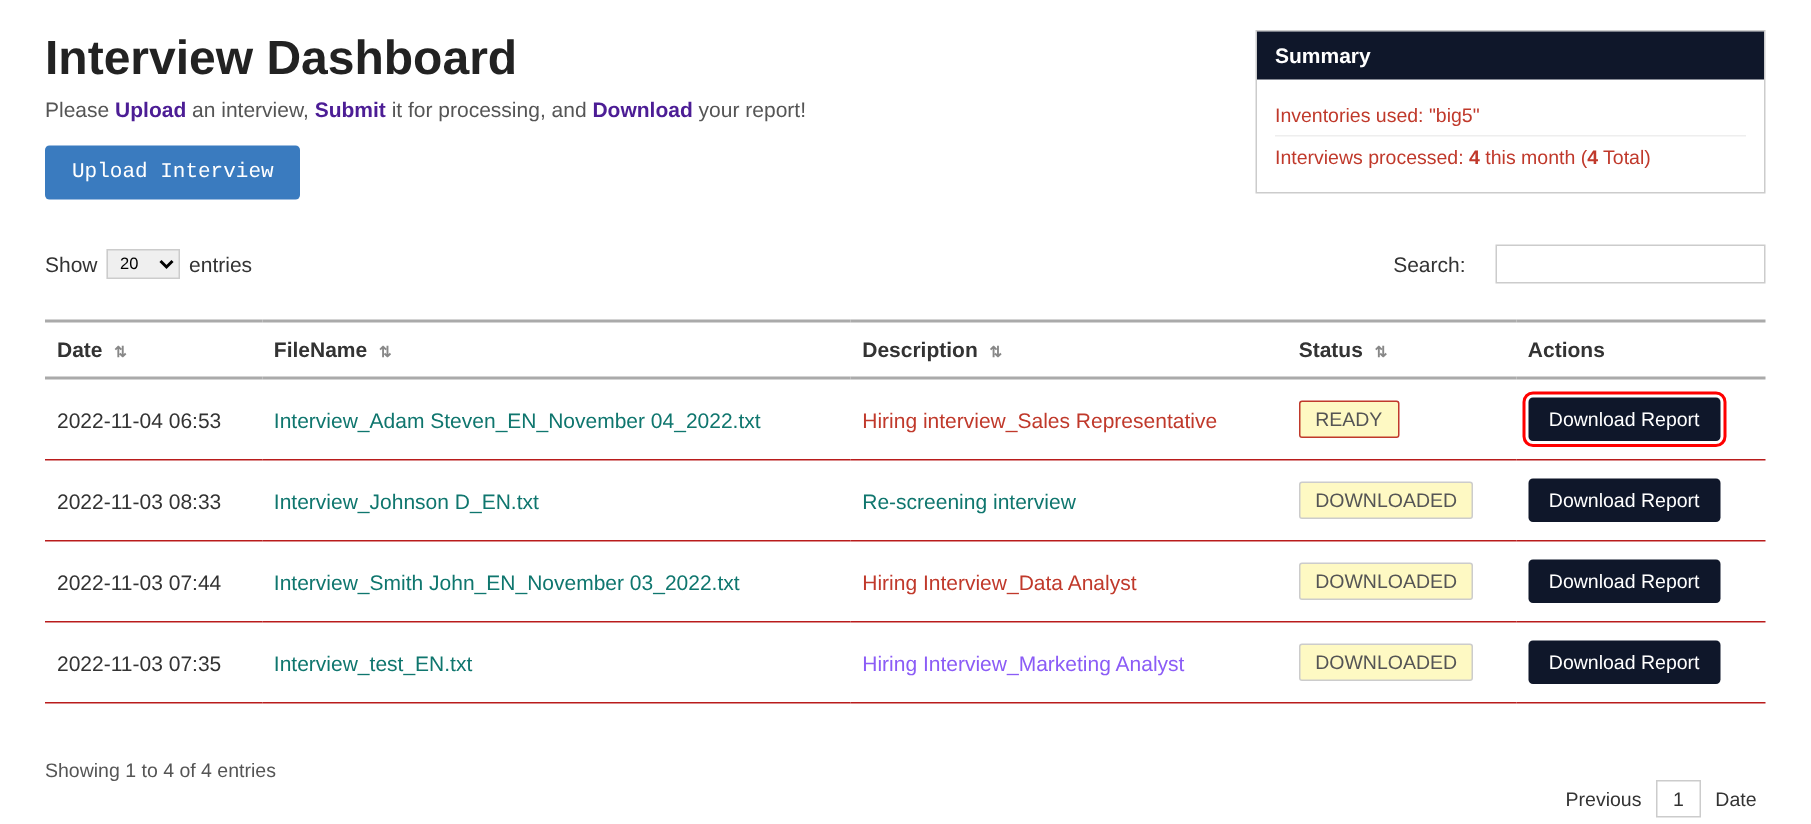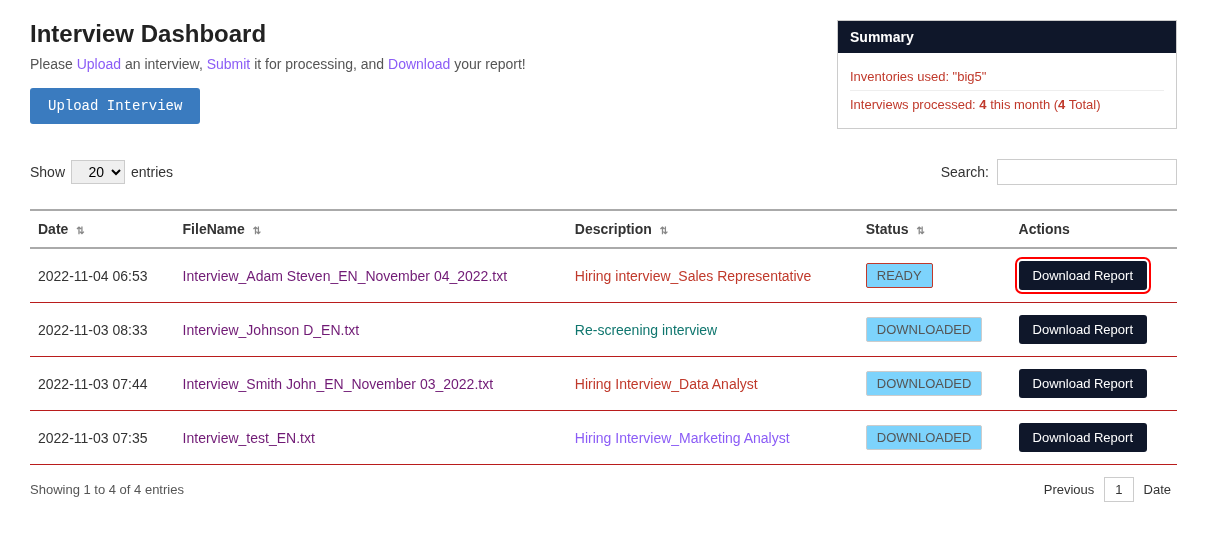--- a/index.html
+++ b/index.html
@@ -1,62 +1,62 @@
 <!DOCTYPE html>
 <html><head>
   <meta charset="utf-8">
   <style>
     * { box-sizing: border-box; margin: 0; padding: 0; }
     body { font-family: Arial, sans-serif; font-size: 14px; color: #333; background: #fff; padding: 20px 30px; }
 
     .header-section { display: flex; justify-content: space-between; align-items: flex-start; margin-bottom: 30px; }
-    .title-area h1 { font-size: 24px; font-weight: bold; color: #222; margin-bottom: 8px; }
+    .title-area h1 { font-size: 32px; font-weight: bold; color: #222; margin-bottom: 8px; }
     .subtitle { font-size: 14px; color: #555; margin-bottom: 16px; }
-    .subtitle b { font-weight: normal; color: #8b5cf6; }
+    .subtitle b { font-weight: bold; color: #4c1d95; }
 
     .upload-btn {
       background-color: #3a7bbf;
       color: #fff;
       border: none;
       padding: 10px 18px;
       font-size: 14px;
       cursor: pointer;
       border-radius: 3px;
       font-family: Liberation Mono, monospace;
     }
 
     .summary-box { border: 1px solid #ccc; min-width: 340px; max-width: 360px; }
     .summary-header { background-color: #0f172a; color: #fff; padding: 8px 12px; font-size: 14px; font-weight: bold; }
     .summary-body { padding: 10px 12px; }
     .summary-row { font-size: 13px; color: #c0392b; padding: 6px 0; border-bottom: 1px solid #eee; }
     .summary-row:last-child { border-bottom: none; }
 
     .table-controls { display: flex; justify-content: space-between; align-items: center; margin-bottom: 24px; }
     .show-entries { display: flex; align-items: center; gap: 6px; font-size: 14px; }
-    .show-entries select { padding: 2px 4px; font-size: 14px; border: 1px solid #ccc; text-align: right; }
-    .search-area { display: flex; align-items: center; gap: 8px; font-size: 14px; }
+    .show-entries select { padding: 2px 4px; font-size: 11px; border: 1px solid #ccc; }
+    .search-area { display: flex; align-items: center; gap: 20px; font-size: 14px; }
     .search-area input { border: 1px solid #ccc; padding: 4px 8px; font-size: 14px; width: 180px; }
 
     table { width: 100%; border-collapse: collapse; margin-bottom: 12px; }
     thead tr { border-top: 2px solid #aaa; border-bottom: 2px solid #aaa; }
     thead th { padding: 10px 8px; text-align: left; font-weight: bold; font-size: 14px; color: #333; }
     tbody tr { border-bottom: 1px solid #b91c1c; }
     tbody td { padding: 12px 8px; font-size: 14px; vertical-align: middle; }
 
     .sort-arrows { font-size: 10px; color: #888; margin-left: 4px; }
 
-    .filename-link { color: #701a75; text-decoration: none; }
+    .filename-link { color: #0f766e; text-decoration: none; }
 
     .status-badge {
       display: inline-block;
       border: 1px solid #ccc;
       padding: 4px 10px;
       font-size: 13px;
       color: #555;
-      background: #7dd3fc;
+      background: #fef9c3;
       border-radius: 2px;
     }
     .status-ready {
       border-color: #c0392b;
       color: #555;
     }
 
     .download-btn {
       background-color: #0f172a;
       color: #fff;
@@ -65,21 +65,21 @@
       font-size: 13px;
       cursor: pointer;
       border-radius: 3px;
     }
     .download-btn-highlighted {
       outline: 2px solid red;
       outline-offset: 2px;
     }
 
     .table-footer { display: flex; justify-content: space-between; align-items: center; font-size: 13px; color: #555; }
-    .pagination { display: flex; align-items: center; gap: 4px; }
+    .pagination { display: flex; align-items: center; gap: 4px; margin-top: 39px; }
     .pagination button {
       background: #fff;
       border: 1px solid #ccc;
       padding: 4px 10px;
       font-size: 13px;
       cursor: pointer;
       color: #333;
     }
     .pagination button.active {
       background: #fff;

